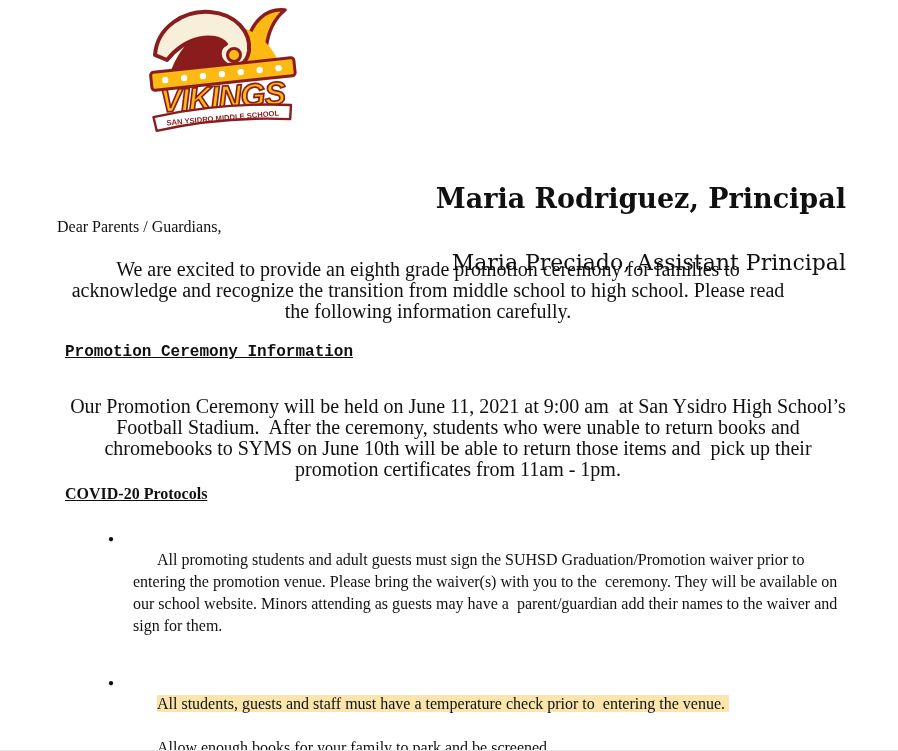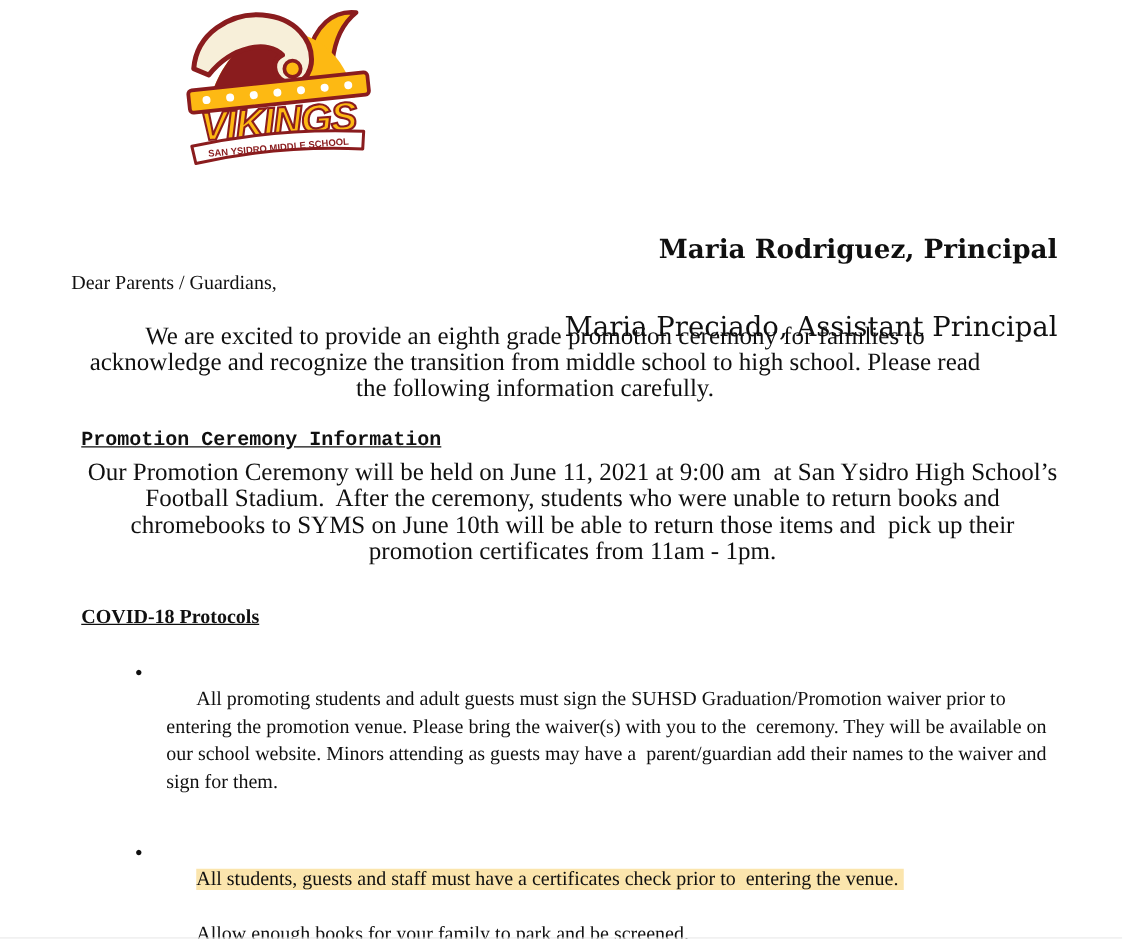--- a/index.html
+++ b/index.html
@@ -24,21 +24,21 @@
 
   
   .header-names {
     position: absolute;
     top: 147px;
     right: 52px;
     text-align: right;
     white-space: pre-wrap;
   }
   .principal-line {
-    font-size: 21px;
+    font-size: 27px;
     font-weight: bold;
     line-height: 31px;
     font-family: "DejaVu Serif", "Liberation Serif", serif;
     letter-spacing: 0px;
     text-align: right;
   }
   .assistant-line {
     font-size: 22px;
     line-height: 26px;
     font-family: "DejaVu Serif", "Liberation Serif", serif;
@@ -53,21 +53,21 @@
   }
 
   .para {
     position: absolute;
     font-size: 20px;
     line-height: 21px;
     white-space: pre-wrap;
     text-align: center;
   }
   .intro-para   { left: 65px; top: 259px; width: 726px; }
-  .promo-para   { left: 65px; top: 368px; width: 786px; }
+  .promo-para   { left: 65px; top: 396px; width: 786px; }
 
   .section-heading {
     position: absolute;
     left: 65px;
     font-size: 16px;
     font-weight: bold;
     text-decoration: underline;
     white-space: pre-wrap;
   }
   .heading-promotion { top: 343px; font-family: Liberation Mono, monospace; }
@@ -151,28 +151,28 @@
     <div class="assistant-line">Maria Preciado, Assistant Principal</div>
   </div>
 
   <div class="salutation">Dear Parents / Guardians,</div>
 
   <div class="para intro-para">We are excited to provide an eighth grade promotion ceremony for families to acknowledge and recognize the transition from middle school to high school. Please read the following information carefully.</div>
 
   <div class="section-heading heading-promotion">Promotion Ceremony Information</div>
   <div class="para promo-para">Our Promotion Ceremony will be held on June 11, 2021 at 9:00 am  at San Ysidro High School’s Football Stadium.  After the ceremony, students who were unable to return books and chromebooks to SYMS on June 10th will be able to return those items and  pick up their promotion certificates from 11am - 1pm.</div>
 
-  <div class="section-heading heading-covid">COVID-18 Protocols</div>
+  <div class="section-heading heading-covid">COVID-20 Protocols</div>
 
   <ul class="covid-list">
     <li>
       <span>All promoting students and adult guests must sign the SUHSD Graduation/Promotion waiver prior to entering the promotion venue. Please bring the waiver(s) with you to the  ceremony. They will be available on our school website. Minors attending as guests may have a  parent/guardian add their names to the waiver and sign for them.</span>
     </li>
     <li>
-      <span class="hl">All students, guests and staff must have a certificates check prior to  entering the venue. </span><br>
+      <span class="hl">All students, guests and staff must have a temperature check prior to  entering the venue. </span><br>
       <span>Allow enough books for your family to park and be screened.</span>
     </li>
     <li>
       
     </li>
 
   </ul>
 
   <div class="page-bottom-divider"></div>
 </div>

